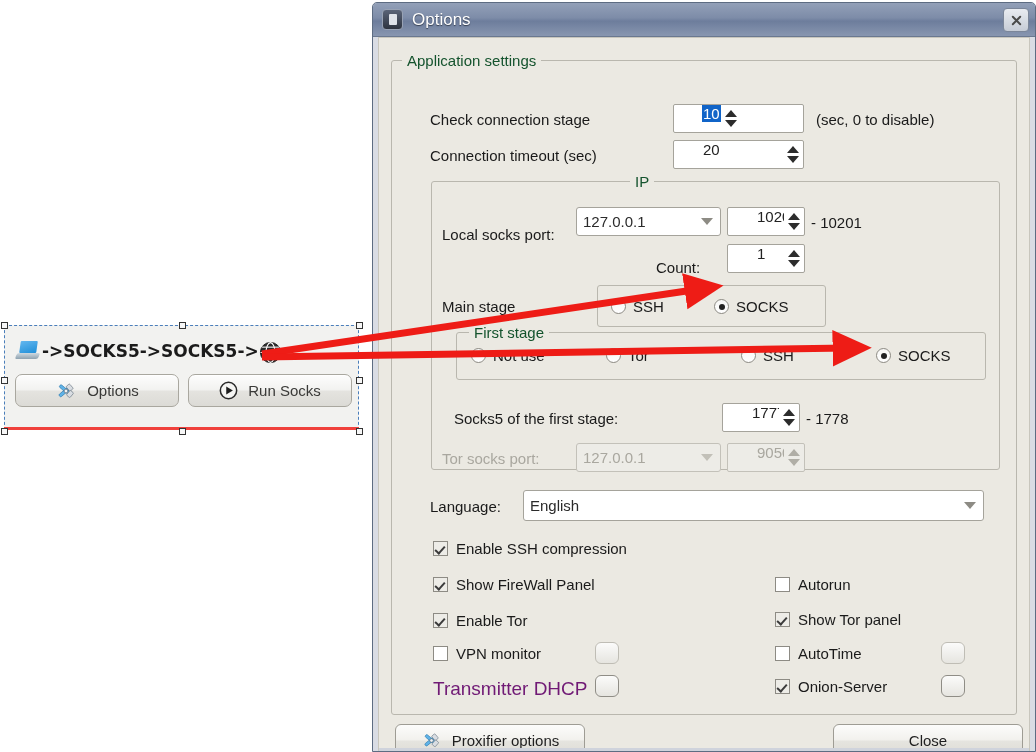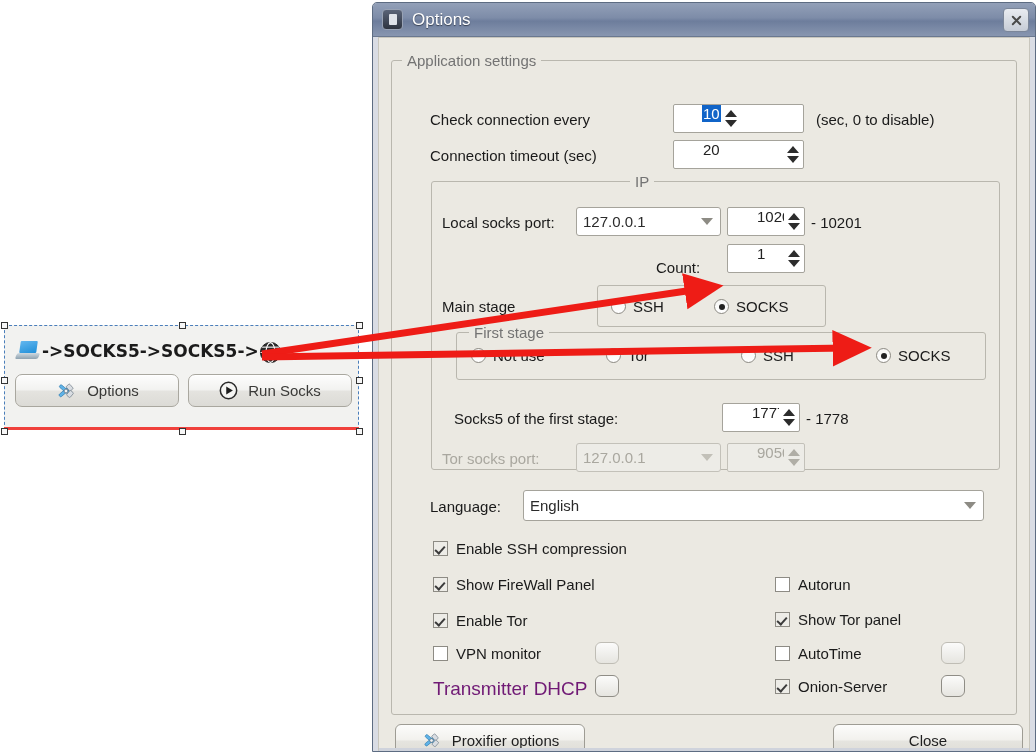--- a/index.html
+++ b/index.html
@@ -101,21 +101,21 @@
     box-sizing:border-box;
   }
 
   
   .groupbox{
     position:absolute;border:1px solid #b9b7ae;border-radius:3px;
     box-sizing:border-box;
   }
   .groupbox > .legend{
     position:absolute;top:-9px;left:10px;padding:0 5px;background:#ebe9e2;
-    font-size:15px;color:#737373;
+    font-size:15px;color:#14532d;
   }
 
   #app-settings{left:12px;top:22px;right:12px;height:655px;}
 
   .row-label{position:absolute;font-size:15px;color:#1a1a1a;white-space:nowrap;}
 
   
   .spin{
     position:absolute;box-sizing:border-box;
     background:#ffffff;border:1px solid #a5a39b;border-radius:2px;
@@ -269,21 +269,21 @@
         <path d="M3 3 L11 11 M11 3 L3 11" stroke="#4a4a4a" stroke-width="2.1" stroke-linecap="round"></path>
       </svg>
     </span>
   </div>
 
   <div id="dialog-body">
 
     <div class="groupbox" id="app-settings">
       <span class="legend">Application settings</span>
 
-      <span class="row-label" style="left:38px;top:50px;">Check connection every</span>
+      <span class="row-label" style="left:38px;top:50px;">Check connection stage</span>
       <div class="spin" style="left:281px;top:43px;width:131px;height:29px;">
         <span class="val sel">10</span>
         <span class="arrows">
             <i class="up"></i>
             <i class="dn"></i>
           </span>
       </div>
       <span class="row-label" style="left:424px;top:50px;">(sec, 0 to disable)</span>
 
       <span class="row-label" style="left:38px;top:86px;">Connection timeout (sec)</span>
@@ -291,21 +291,21 @@
         <span class="val">20</span>
         <span class="arrows">
             <i class="up"></i>
             <i class="dn"></i>
           </span>
       </div>
 
       <div class="groupbox" style="left:39px;top:120px;right:16px;height:289px;">
         <span class="legend" style="left:198px;">IP</span>
 
-        <span class="row-label" style="left:10px;top:32px;">Local socks port:</span>
+        <span class="row-label" style="left:10px;top:44px;">Local socks port:</span>
         <div class="combo" style="left:144px;top:25px;width:145px;height:29px;">
           <span class="val">127.0.0.1</span>
           <span class="arw">
               <i></i>
             </span>
         </div>
         <div class="spin" style="left:295px;top:25px;width:78px;height:29px;">
           <span class="val">1020(</span>
           <span class="arrows">
               <i class="up"></i>

